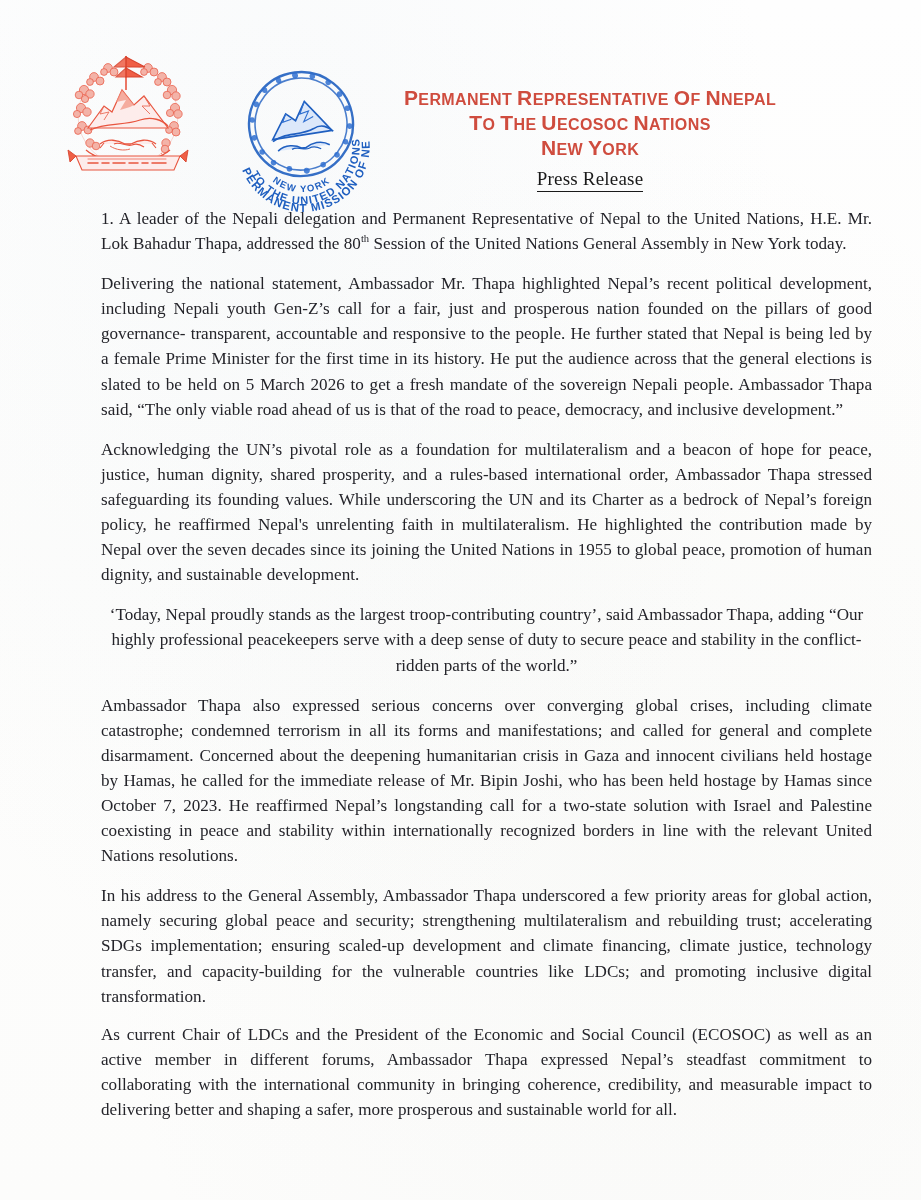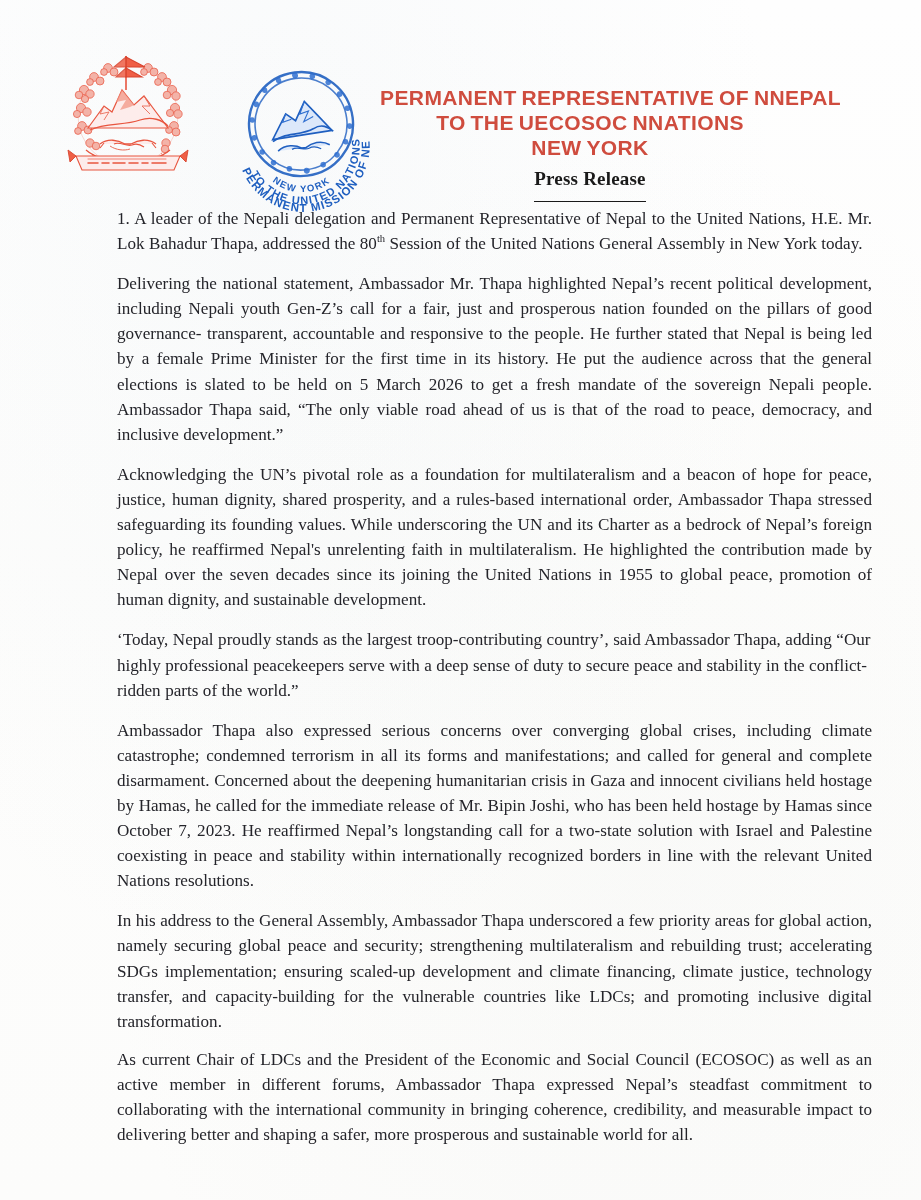--- a/index.html
+++ b/index.html
@@ -59,57 +59,57 @@
   }
   .hdr-line {
     font-family: "Liberation Sans", "DejaVu Sans", sans-serif;
     color: #cf4c3e;
     font-weight: 700;
     letter-spacing: 0.4px;
     line-height: 1.18;
     white-space: nowrap;
   }
   .hdr-line .cap { font-size: 21px; }
-  .hdr-line .sc  { font-size: 21px; }
+  .hdr-line .sc  { font-size: 16px; }
 
   .press-release-wrap {
     position: absolute;
     left: 380px;
     top: 168px;
     width: 420px;
     text-align: center;
   }
   .press-release {
     display: inline-block;
     font-family: "Liberation Serif", "DejaVu Serif", serif;
-    font-weight: 700;
+    font-weight: 400;
     font-size: 19px;
     color: #1a1a1a;
     border-bottom: 1.6px solid #1a1a1a;
-    padding-bottom: 11px;
+    padding-bottom: 1px;
     letter-spacing: 0.2px;
   }
 
   
   .body-copy {
     position: absolute;
     left: 100px;
     top: 206px;
     width: 772px;
   }
   p.para {
-    margin: 0 0 15px 17px;
+    margin: 0 0 15px 1px;
     font-size: 17.1px;
     line-height: 25.1px;
     color: #24242a;
     text-align: justify;
     text-justify: inter-word;
     word-spacing: 0.2px;
   }
-  p.para.noj { text-align: left; font-family: Liberation Serif, serif; }
+  p.para.noj { text-align: center; font-family: Liberation Serif, serif; }
   p.para.tight { margin-bottom: 13px; }
   sup.ord { font-size: 0.62em; vertical-align: super; line-height: 0; }
 </style>
 </head>
 <body>
 
 <div class="page"></div>
 
 <div class="content">
 
@@ -287,21 +287,21 @@
       <div class="hdr-line">
         <span class="cap">P</span><span class="sc">ERMANENT</span>
         <span class="cap">R</span><span class="sc">EPRESENTATIVE</span>
         <span class="cap">O</span><span class="sc">F</span>
         <span class="cap">N</span><span class="sc">NEPAL</span>
       </div>
       <div class="hdr-line">
         <span class="cap">T</span><span class="sc">O</span>
         <span class="cap">T</span><span class="sc">HE</span>
         <span class="cap">U</span><span class="sc">ECOSOC</span>
-        <span class="cap">N</span><span class="sc">NATIONS</span>
+        <span class="cap">N</span><span class="sc">ATIONS</span>
       </div>
       <div class="hdr-line">
         <span class="cap">N</span><span class="sc">EW</span>
         <span class="cap">Y</span><span class="sc">ORK</span>
       </div>
     </div>
 
     <div class="press-release-wrap">
       <span class="press-release">Press Release</span>
     </div>

